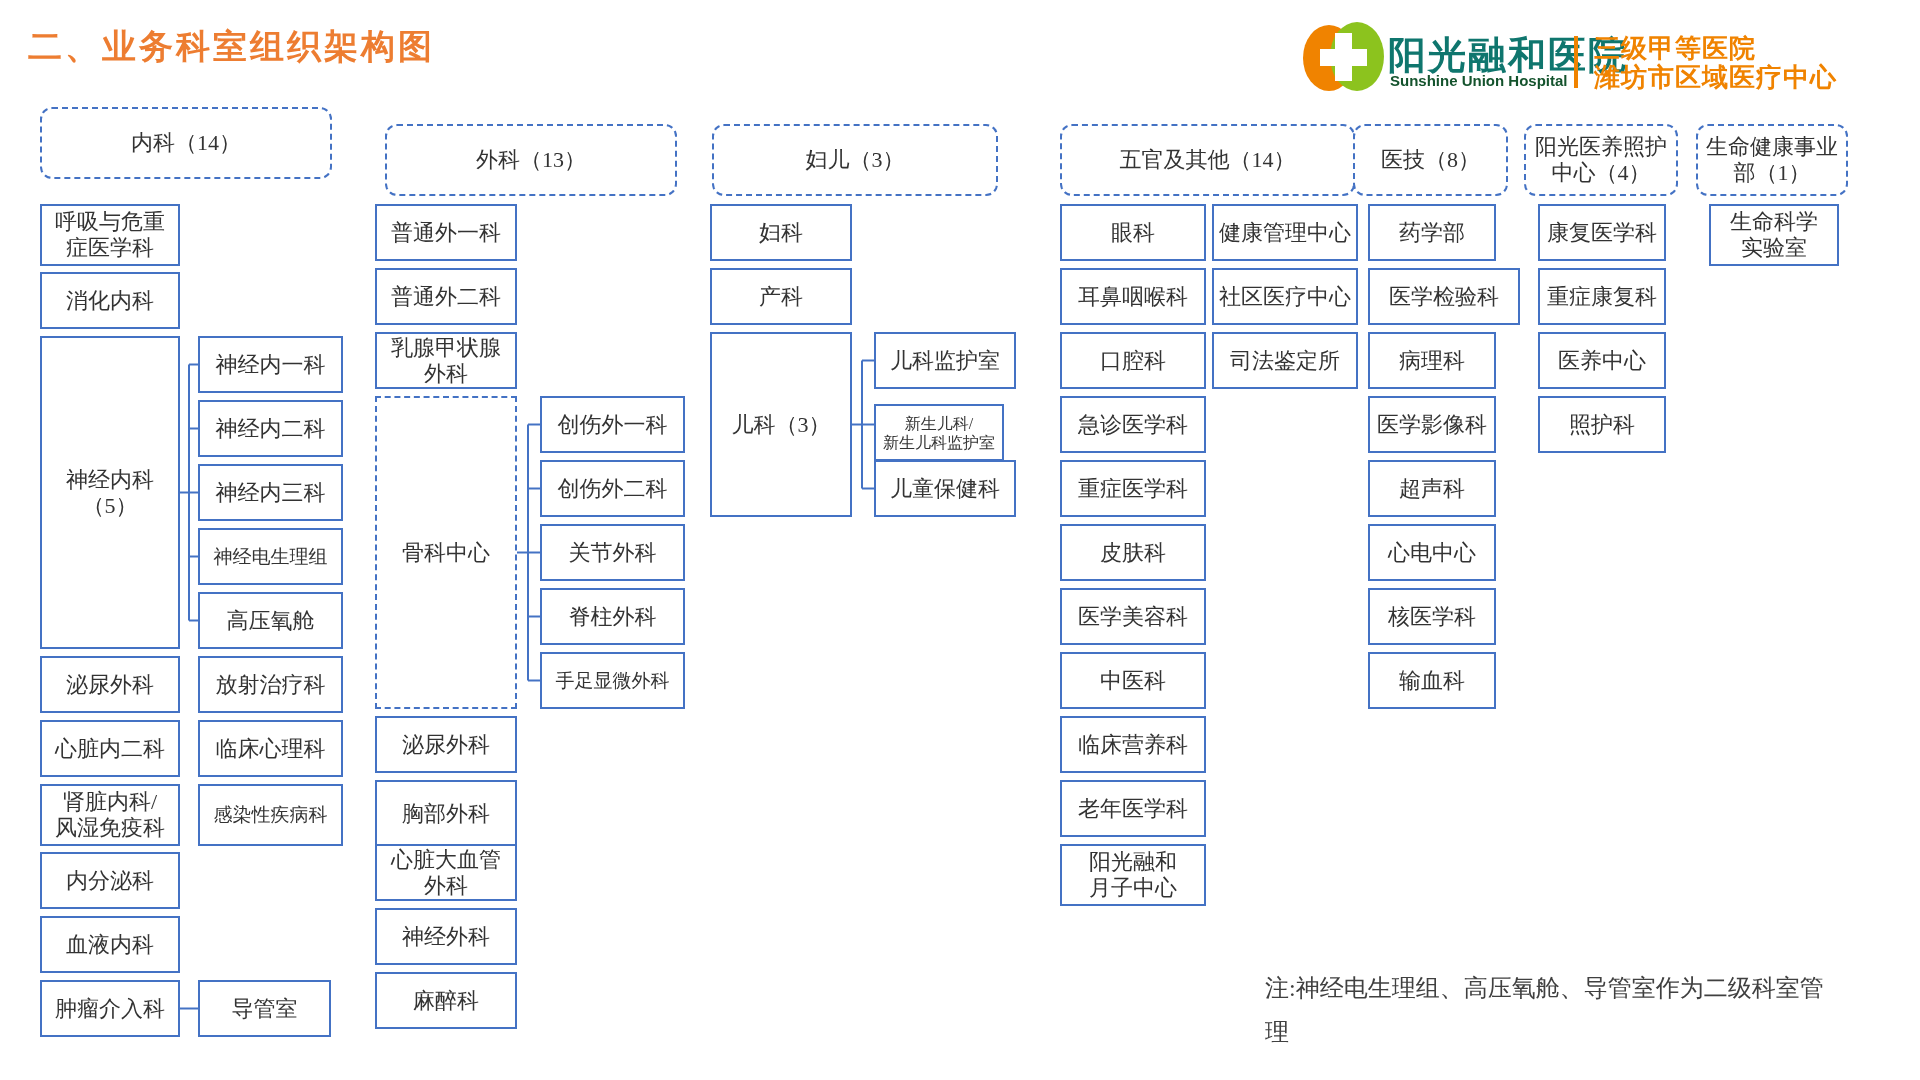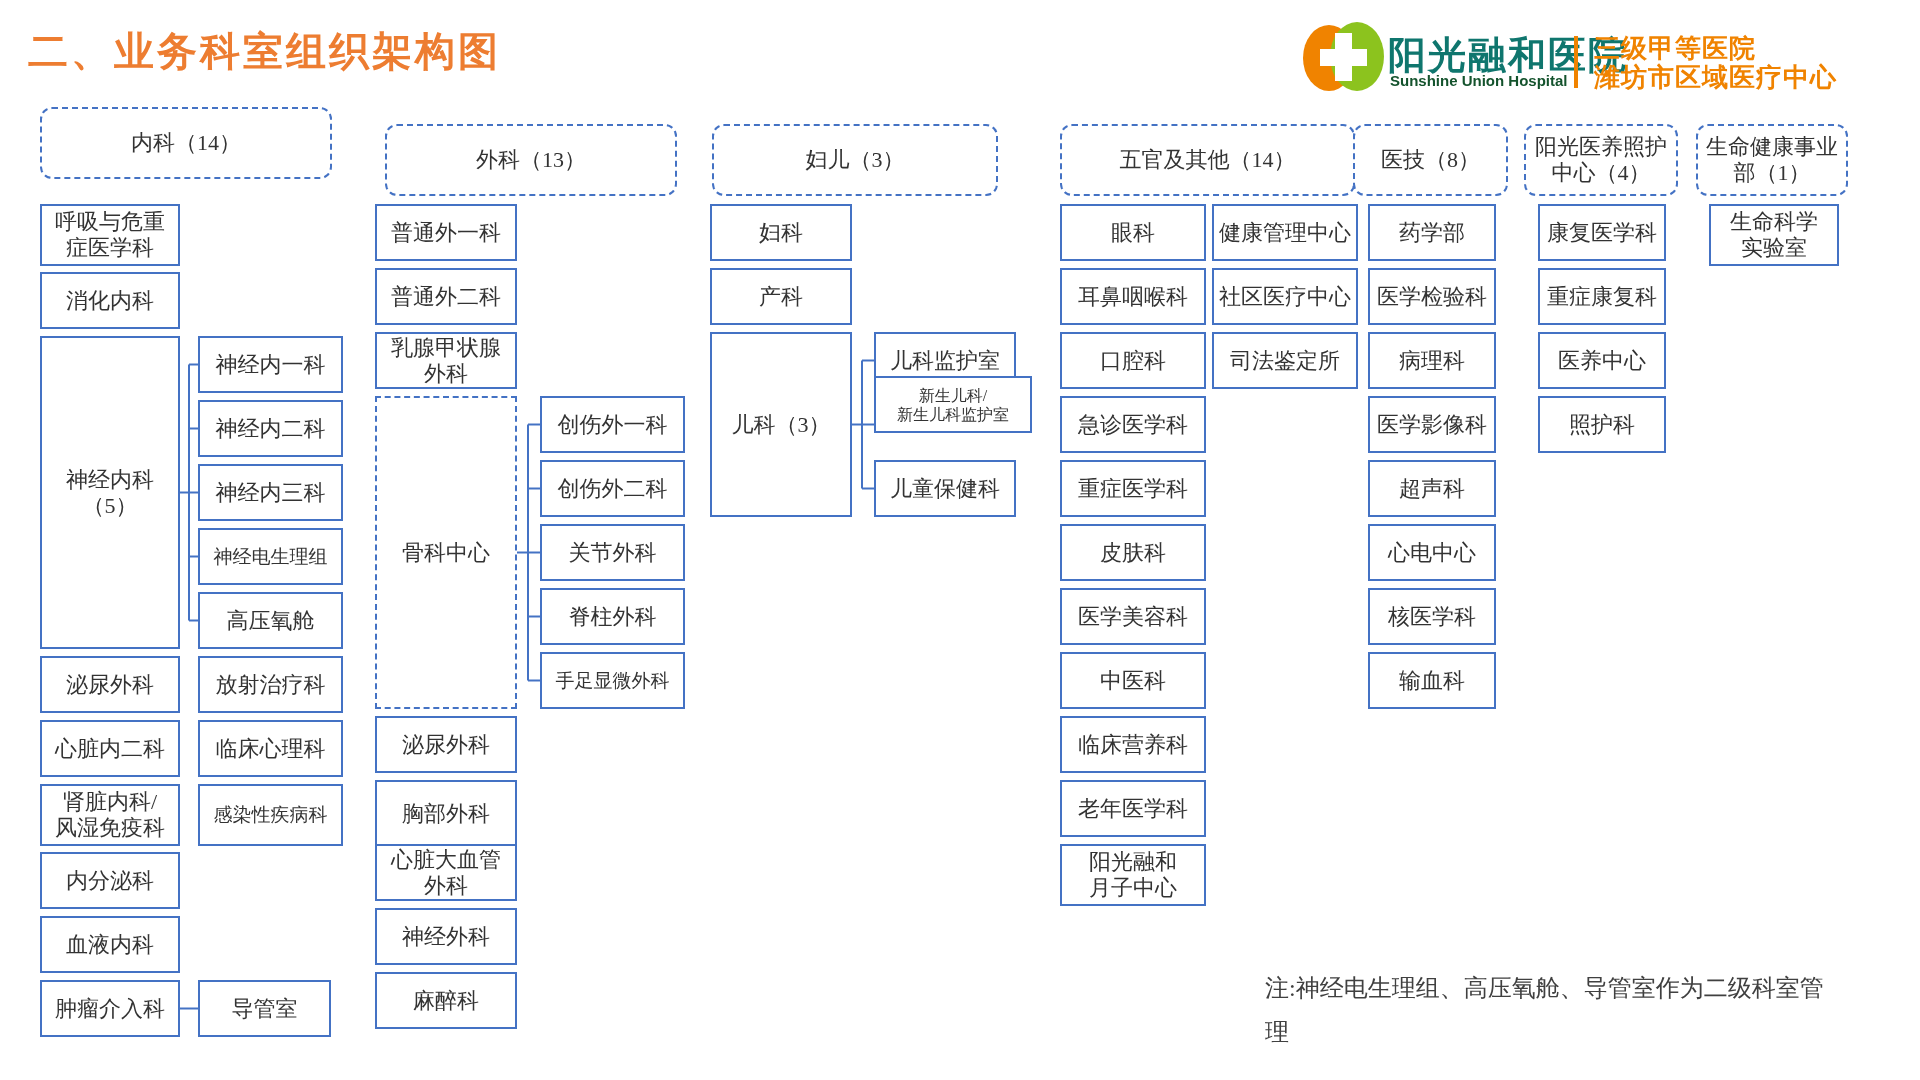--- a/index.html
+++ b/index.html
@@ -1,18 +1,18 @@
 <!DOCTYPE html>
 <html><head>
 <meta charset="utf-8">
 <style>
   html,body{margin:0;padding:0;background:#fff;}
   .stage{position:relative;width:1920px;height:1080px;background:#fff;overflow:hidden;
          font-family:"Liberation Sans",sans-serif;}
-  .title{position:absolute;left:28px;top:24px;font-size:40px;font-weight:bold;
+  .title{position:absolute;left:28px;top:24px;font-size:34px;font-weight:bold;
          color:#ED7D31;letter-spacing:3px;}
   
   .logo-mark{position:absolute;left:1303px;top:22px;width:82px;height:72px;}
   .circ{position:absolute;border-radius:50%;}
   .circ.orange{left:0;top:3px;width:52px;height:66px;background:#F08300;}
   .circ.green{left:27px;top:0;width:54px;height:69px;background:#8CC31E;}
   .cross-v{position:absolute;left:32px;top:11px;width:17px;height:48px;background:#fff;}
   .cross-h{position:absolute;left:17px;top:27px;width:47px;height:17px;background:#fff;}
   .logo-cn{position:absolute;left:1388px;top:30px;font-size:38px;font-weight:bold;
            color:#0f766e;letter-spacing:2px;}
@@ -121,21 +121,21 @@
   <div class="box" style="left:375px;top:844px;width:142px;height:57px">心脏大血管
 外科</div>
   <div class="box" style="left:375px;top:908px;width:142px;height:57px">神经外科</div>
   <div class="box" style="left:375px;top:972px;width:142px;height:57px">麻醉科</div>
 
   <div class="hdr" style="left:712px;top:124px;width:286px;height:72px">妇儿（3）</div>
   <div class="box" style="left:710px;top:204px;width:142px;height:57px">妇科</div>
   <div class="box" style="left:710px;top:268px;width:142px;height:57px">产科</div>
   <div class="box" style="left:710px;top:332px;width:142px;height:185px">儿科（3）</div>
   <div class="box" style="left:874px;top:332px;width:142px;height:57px">儿科监护室</div>
-  <div class="box tiny" style="left:874px;top:376px;width:158px;height:57px">新生儿科/
+  <div class="box tiny" style="left:874px;top:404px;width:130px;height:57px">新生儿科/
 新生儿科监护室</div>
   <div class="box" style="left:874px;top:460px;width:142px;height:57px">儿童保健科</div>
 
   <div class="hdr" style="left:1060px;top:124px;width:295px;height:72px">五官及其他（14）</div>
   <div class="box" style="left:1060px;top:204px;width:146px;height:57px">眼科</div>
   <div class="box" style="left:1060px;top:268px;width:146px;height:57px">耳鼻咽喉科</div>
   <div class="box" style="left:1060px;top:332px;width:146px;height:57px">口腔科</div>
   <div class="box" style="left:1060px;top:396px;width:146px;height:57px">急诊医学科</div>
   <div class="box" style="left:1060px;top:460px;width:146px;height:57px">重症医学科</div>
   <div class="box" style="left:1060px;top:524px;width:146px;height:57px">皮肤科</div>
@@ -144,21 +144,21 @@
   <div class="box" style="left:1060px;top:716px;width:146px;height:57px">临床营养科</div>
   <div class="box" style="left:1060px;top:780px;width:146px;height:57px">老年医学科</div>
   <div class="box" style="left:1060px;top:844px;width:146px;height:62px">阳光融和
 月子中心</div>
   <div class="box" style="left:1212px;top:204px;width:146px;height:57px">健康管理中心</div>
   <div class="box" style="left:1212px;top:268px;width:146px;height:57px">社区医疗中心</div>
   <div class="box" style="left:1212px;top:332px;width:146px;height:57px">司法鉴定所</div>
 
   <div class="hdr" style="left:1353px;top:124px;width:155px;height:72px">医技（8）</div>
   <div class="box" style="left:1368px;top:204px;width:128px;height:57px">药学部</div>
-  <div class="box" style="left:1368px;top:268px;width:128px;height:57px">医学检验科</div>
+  <div class="box" style="left:1368px;top:268px;width:152px;height:57px">医学检验科</div>
   <div class="box" style="left:1368px;top:332px;width:128px;height:57px">病理科</div>
   <div class="box" style="left:1368px;top:396px;width:128px;height:57px">医学影像科</div>
   <div class="box" style="left:1368px;top:460px;width:128px;height:57px">超声科</div>
   <div class="box" style="left:1368px;top:524px;width:128px;height:57px">心电中心</div>
   <div class="box" style="left:1368px;top:588px;width:128px;height:57px">核医学科</div>
   <div class="box" style="left:1368px;top:652px;width:128px;height:57px">输血科</div>
 
   <div class="hdr" style="left:1524px;top:124px;width:154px;height:72px">阳光医养照护
 中心（4）</div>
   <div class="box" style="left:1538px;top:204px;width:128px;height:57px">康复医学科</div>

